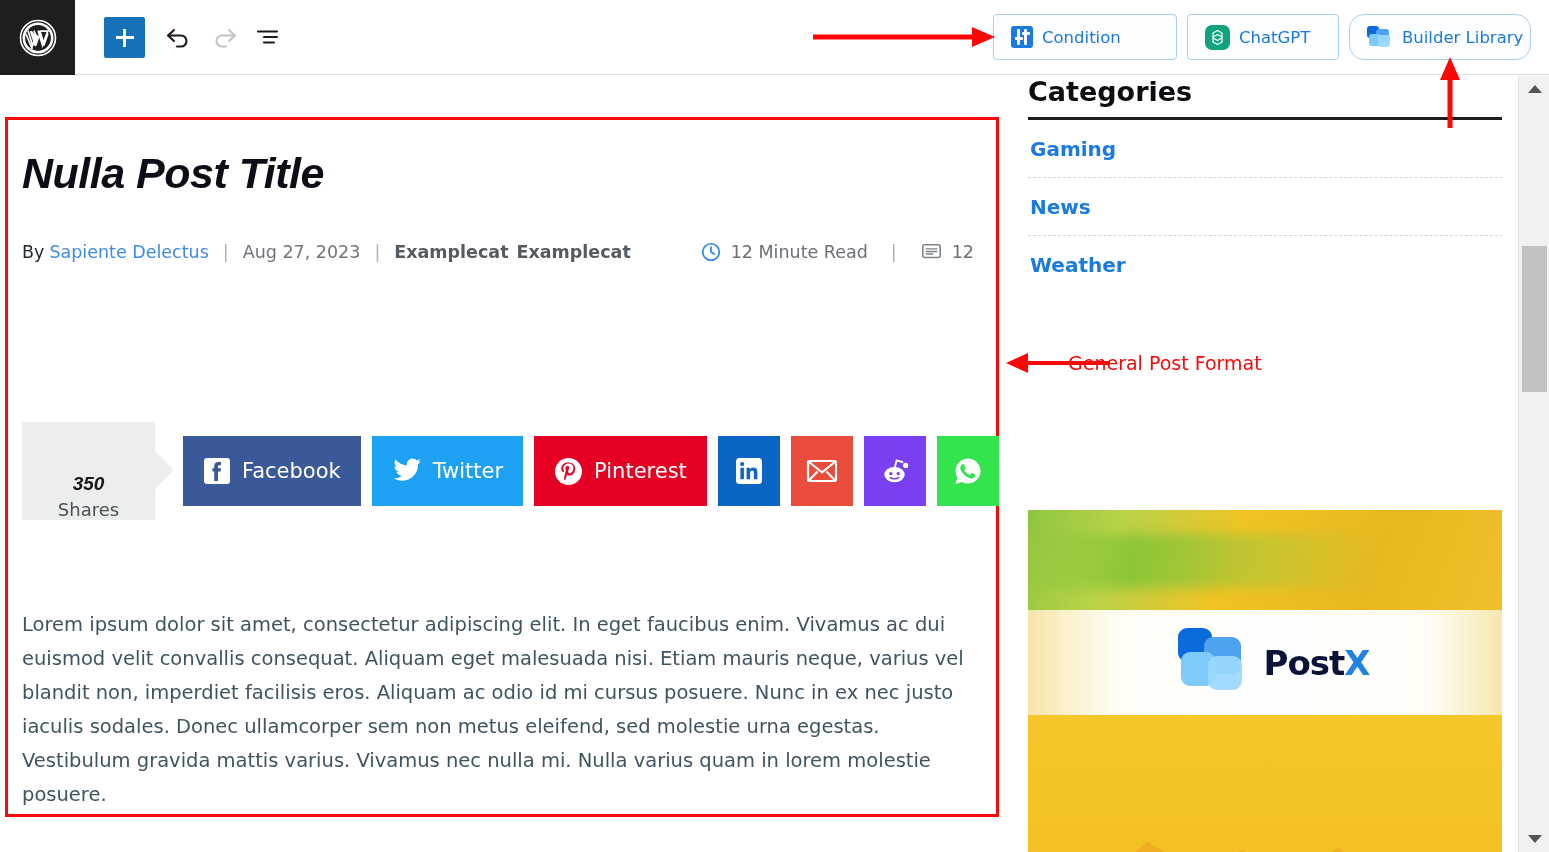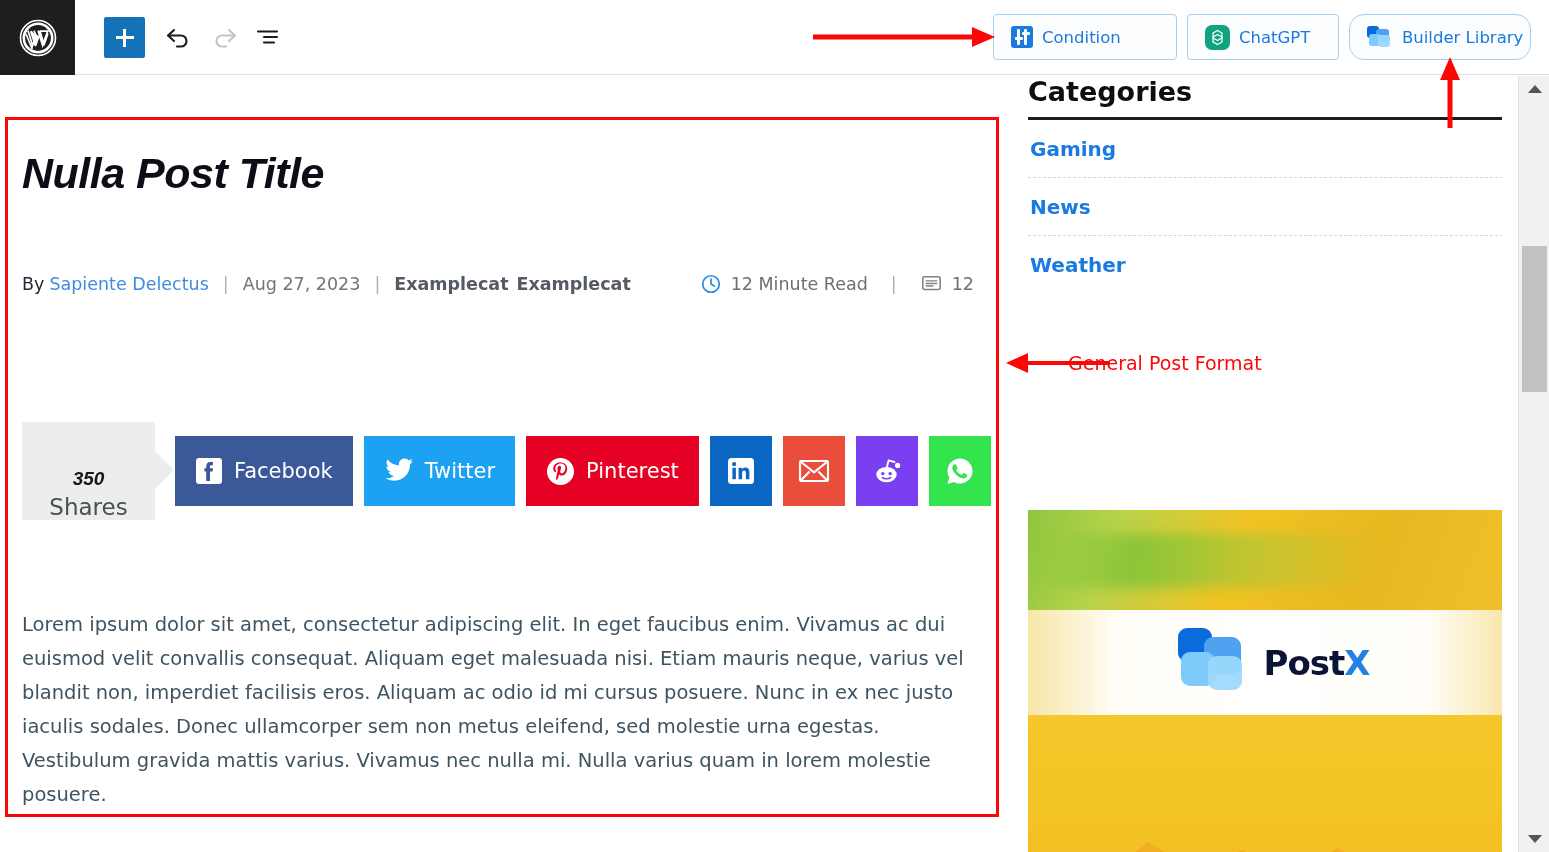--- a/index.html
+++ b/index.html
@@ -117,21 +117,21 @@
     padding: 30px 22px 0 14px;
   }
   .post-title {
     font-family: "Liberation Sans", sans-serif;
     font-weight: bold; font-style: italic;
     font-size: 43px; line-height: 1.1;
     color: #0d0d17;
     letter-spacing: -0.5px;
   }
   .post-meta {
-    margin-top: 76px;
+    margin-top: 44px;
     display: flex; align-items: center;
     font-size: 17.5px;
     color: #5a5f66;
     font-family: "DejaVu Sans", sans-serif;
   }
   .meta-by { color:#222a33; }
   .meta-author { color: #3e8ce0; margin-left: 5px; }
   .meta-sep { color: #aab0b6; margin: 0 14px; }
   .meta-date { color: #70757b; }
   .meta-cats { font-weight: bold; color: #555b62; }
@@ -150,29 +150,29 @@
   .share-count {
     width: 133px; background: #eceded;
     display: flex; flex-direction: column;
     align-items: center; justify-content: flex-end;
     position: relative; height: 98px; margin-top: -14px;
   }
   .share-count .num {
     font-weight: bold; font-style: italic; font-size: 19px; color:#16181a;
     font-family: "Liberation Sans", sans-serif;
   }
-  .share-count .lbl { font-size: 23px; color:#4a4f55; margin-top:4px;
+  .share-count .lbl { font-size: 18px; color:#4a4f55; margin-top:4px;
     font-family:"DejaVu Sans", sans-serif; }
   .share-count:after {
     content:''; position:absolute; right:-19px; top:28px;
     border-top: 20px solid transparent;
     border-bottom: 20px solid transparent;
     border-left: 20px solid #eceded;
   }
-  .share-btns { display:flex; gap: 11px; margin-left: 20px; align-items:center; }
+  .share-btns { display:flex; gap: 11px; margin-left: 28px; align-items:center; }
   .sbtn {
     height: 70px; display:flex; align-items:center; justify-content:center;
     gap: 11px; color:#fff; cursor:pointer;
     font-size: 21px; font-family:"DejaVu Sans", sans-serif;
   }
   .sbtn.wide { padding: 0 20px; }
   .sbtn.square { width: 62px; }
   .sb-fb   { background:#3b5998; }
   .sb-tw   { background:#1da1f2; }
   .sb-pi   { background:#e60023; }

